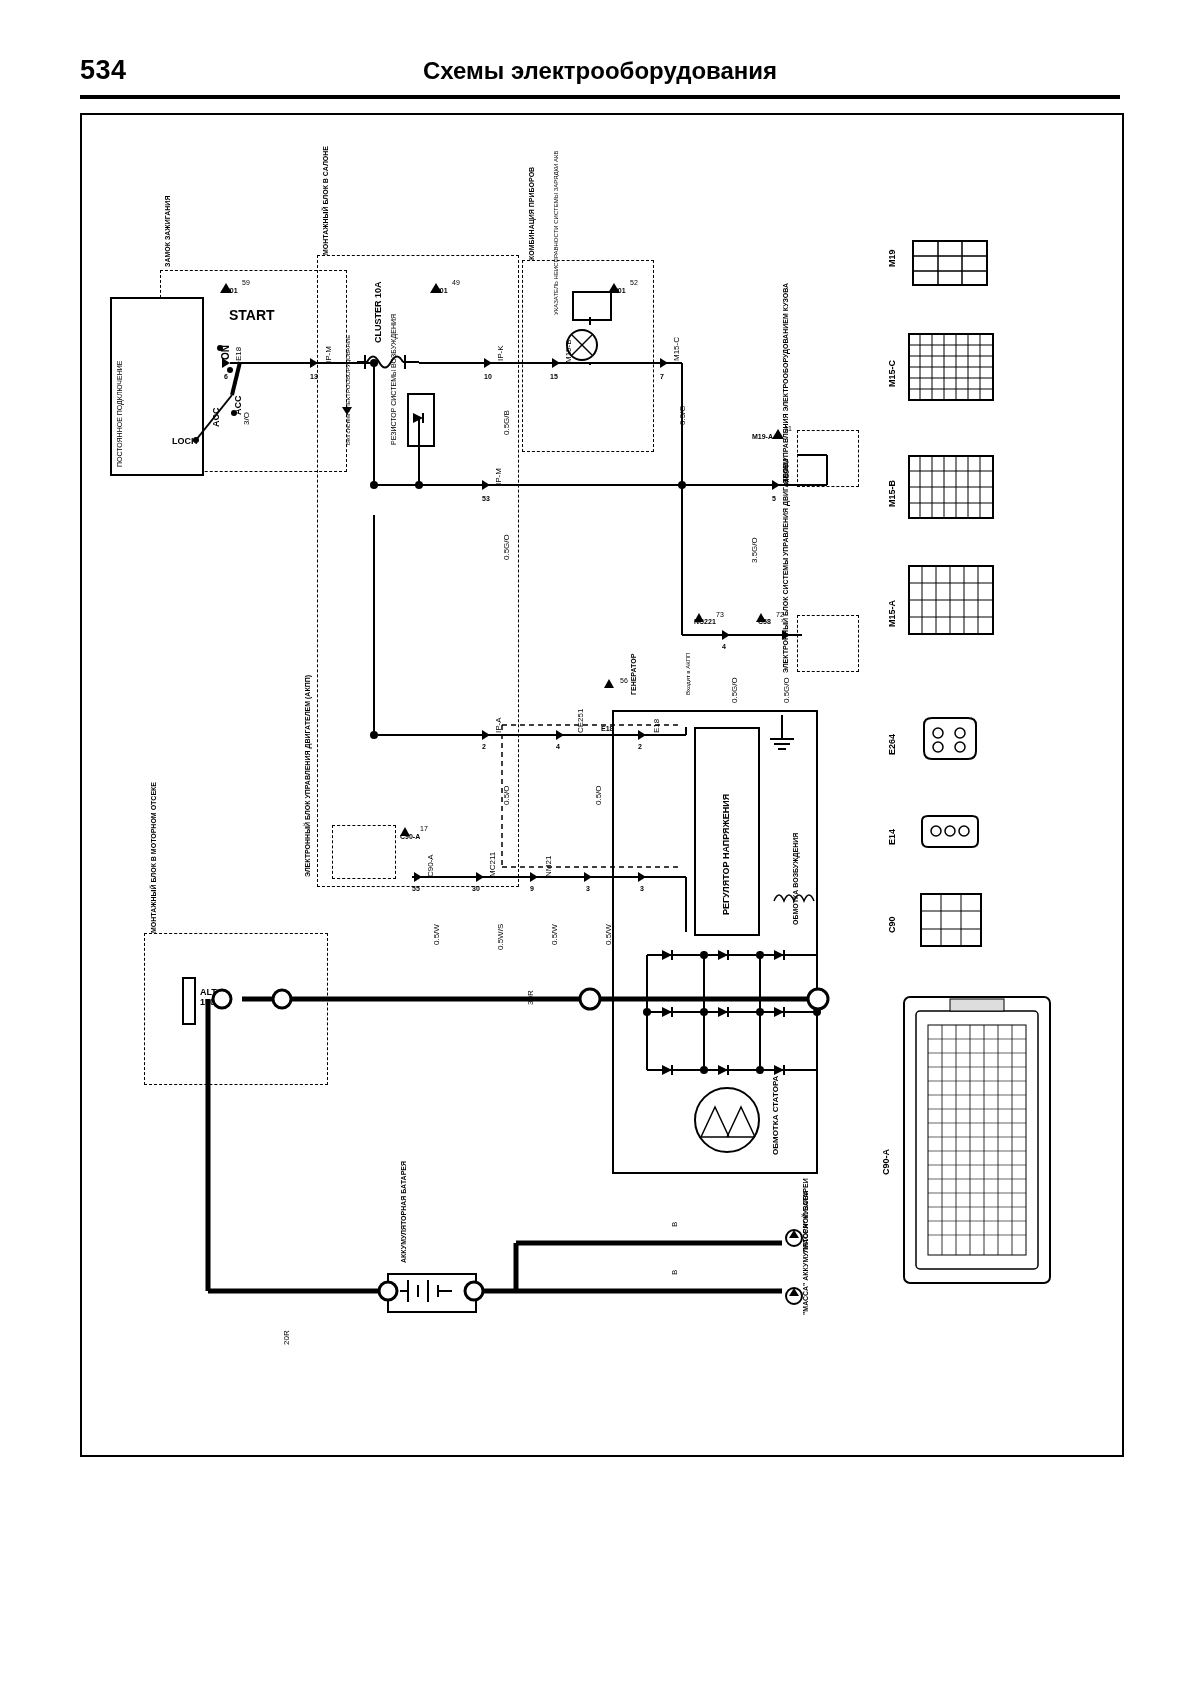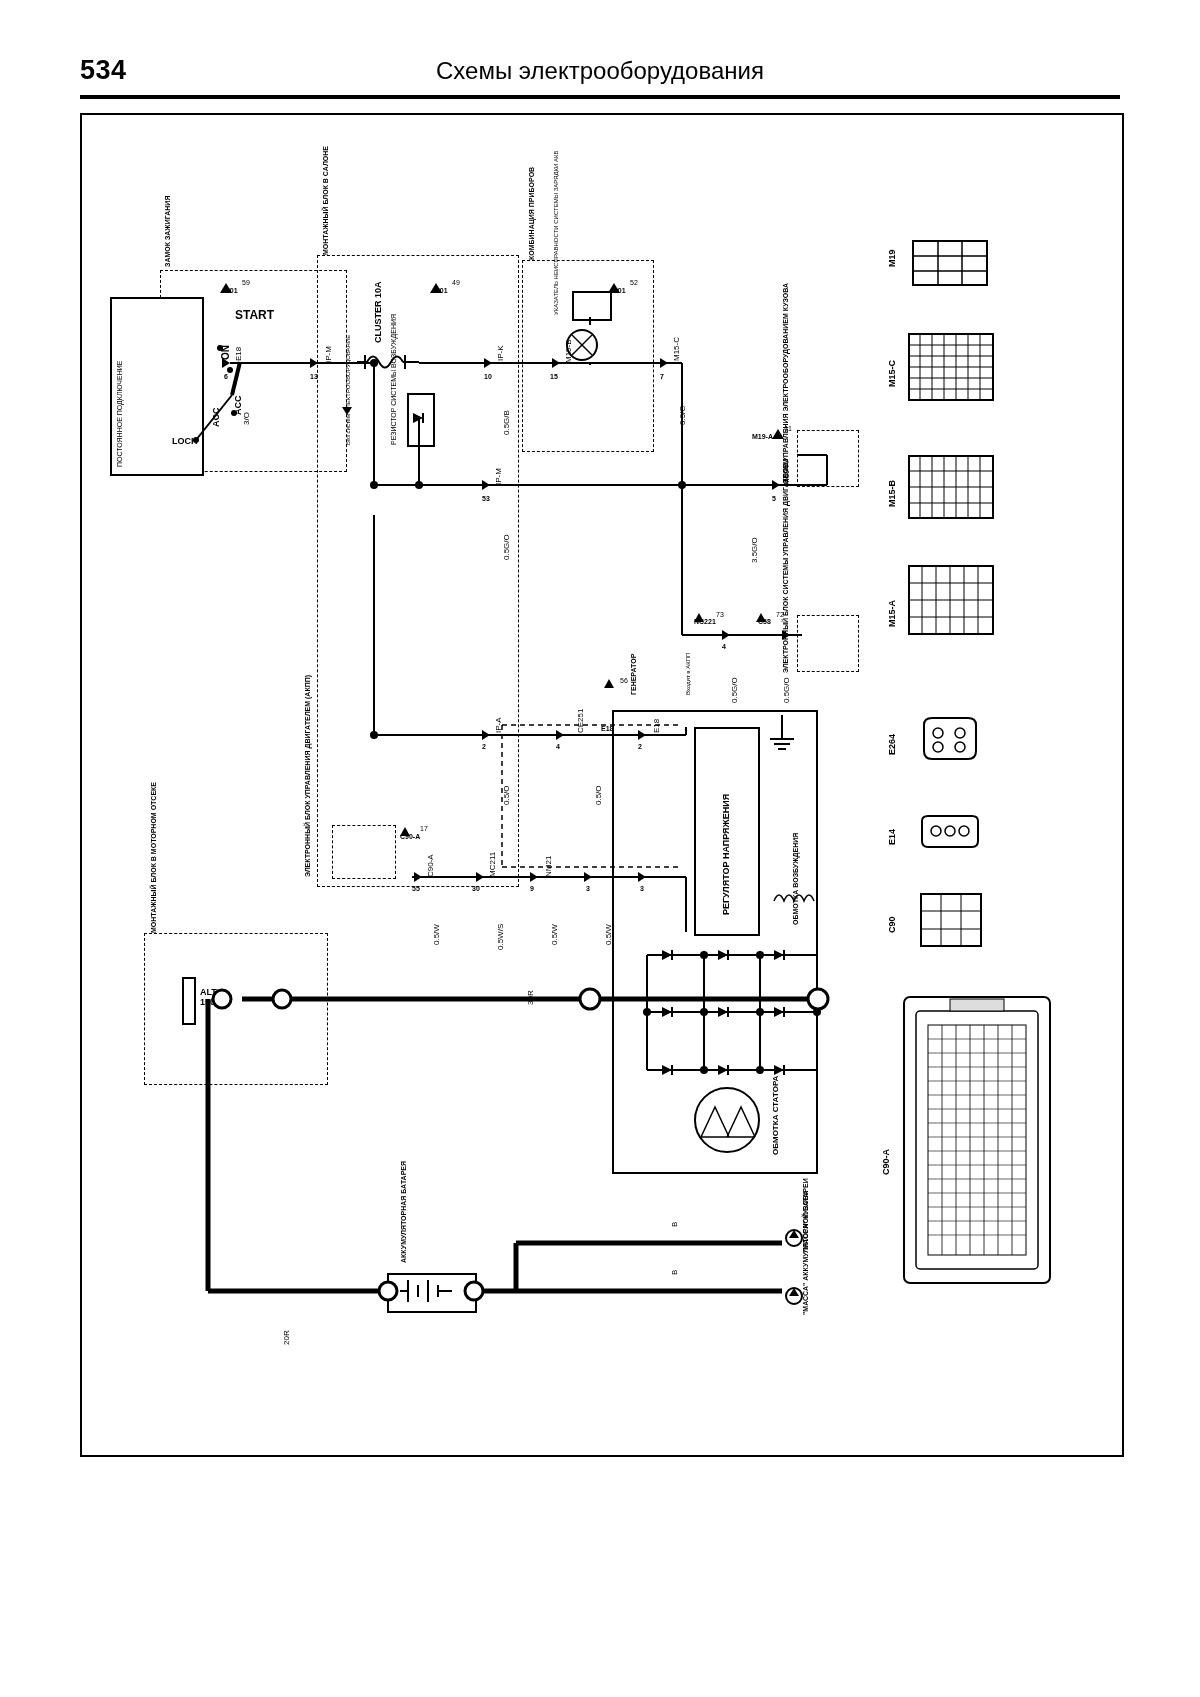--- a/index.html
+++ b/index.html
@@ -2,21 +2,21 @@
 <html><head>
 <meta charset="utf-8">
 <style>
   html,body{margin:0;padding:0;background:#ffffff;}
   body{width:1200px;height:1697px;font-family:"Liberation Sans",sans-serif;color:#000;position:relative;overflow:hidden;}
   .page{position:absolute;left:0;top:0;width:1200px;height:1334px;}
 
   
   .hdr{position:absolute;left:80px;top:55px;width:1040px;height:40px;}
   .hdr .pgnum{position:absolute;left:0;top:0;font-size:27px;font-weight:bold;letter-spacing:.5px;}
-  .hdr .title{position:absolute;left:0;top:2px;width:1040px;text-align:center;font-size:24px;font-weight:normal;}
+  .hdr .title{position:absolute;left:0;top:2px;width:1040px;text-align:center;font-size:24px;font-weight:bold;}
   .hdr .rule{position:absolute;left:0;top:40px;width:1040px;height:4px;background:#000;}
 
   
   .frame{position:absolute;left:80px;top:113px;width:1040px;height:1340px;border:2px solid #000;}
   .caption{position:absolute;left:80px;top:1470px;width:1040px;text-align:center;font-size:15px;font-weight:bold;}
   .dash{position:absolute;border:1.5px dashed #000;}
   .dashfine{position:absolute;border:1px dashed #000;}
   .box{position:absolute;border:2px solid #000;background:#fff;}
   .lbl{position:absolute;font-size:7px;line-height:8px;letter-spacing:0;}
   .lbl.b{font-weight:bold;}
@@ -46,21 +46,21 @@
     <div class="box" style="left:28px;top:182px;width:90px;height:175px;"></div>
     <div class="lbl vert" style="left:34px;top:352px;width:170px;">ПОСТОЯННОЕ ПОДКЛЮЧЕНИЕ</div>
     <svg width="120" height="180" style="left:100px;top:185px;">
       <line x1="14" y1="140" x2="50" y2="95" stroke="#000" stroke-width="2"></line>
       <line x1="50" y1="95" x2="58" y2="62" stroke="#000" stroke-width="4"></line>
       <circle cx="14" cy="140" r="3" fill="#000"></circle>
       <circle cx="48" cy="70" r="3" fill="#000"></circle>
       <circle cx="52" cy="113" r="3" fill="#000"></circle>
       <circle cx="38" cy="48" r="3" fill="#000"></circle>
     </svg>
-    <div class="lbl b" style="left:153px;top:196px;font-size:12px;">START</div>
+    <div class="lbl b" style="left:147px;top:196px;font-size:14px;">START</div>
     <div class="lbl b vert" style="left:140px;top:245px;font-size:10px;">ON</div>
     <div class="lbl b vert" style="left:152px;top:300px;font-size:9px;">ACC</div>
     <div class="lbl b" style="left:90px;top:322px;font-size:9px;">LOCK</div>
     <div class="lbl b vert" style="left:130px;top:312px;font-size:9px;">ACC</div>
     <div class="conn" style="left:142px;top:172px;">M01</div>
     <div class="num" style="left:160px;top:164px;">59</div>
     <svg width="16" height="16" style="left:136px;top:166px;">
       <path d="M2 12 L8 2 L14 12 Z" fill="#000"></path>
     </svg>
 

